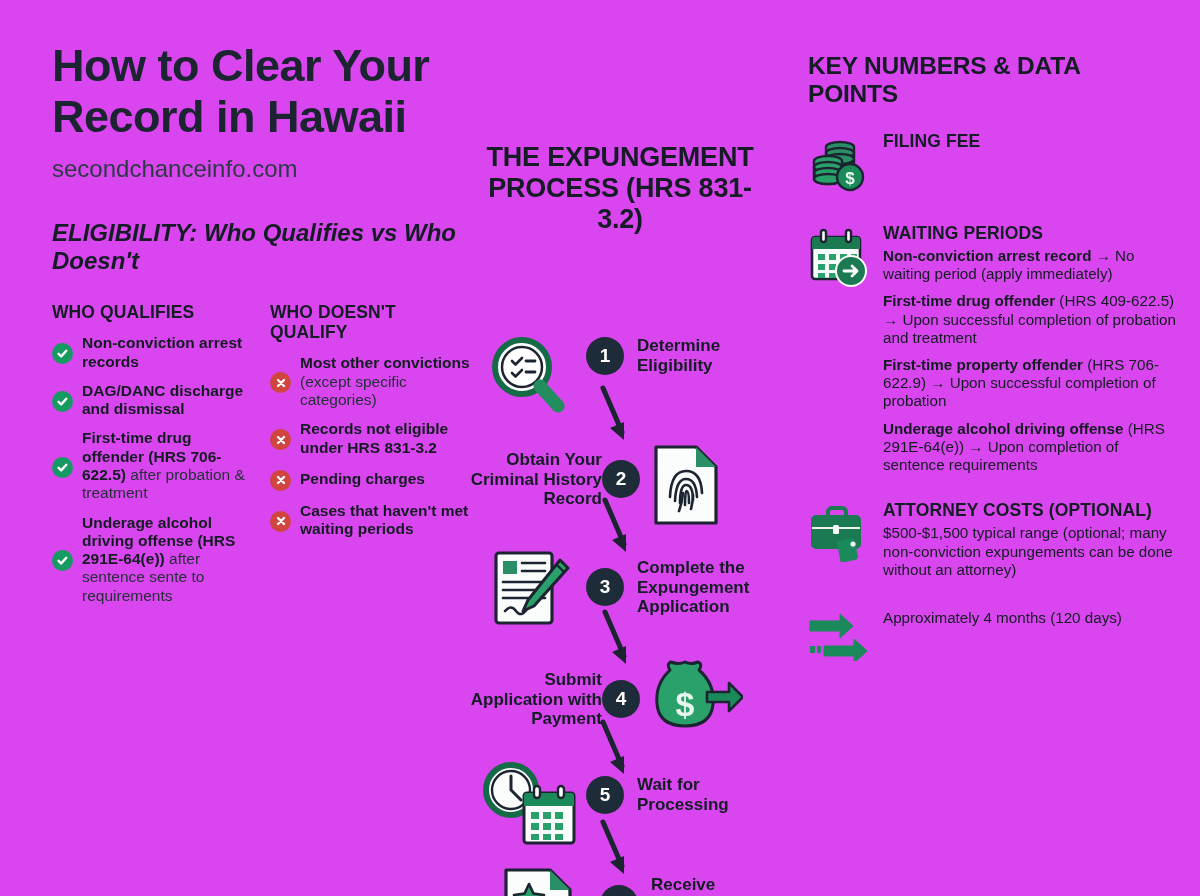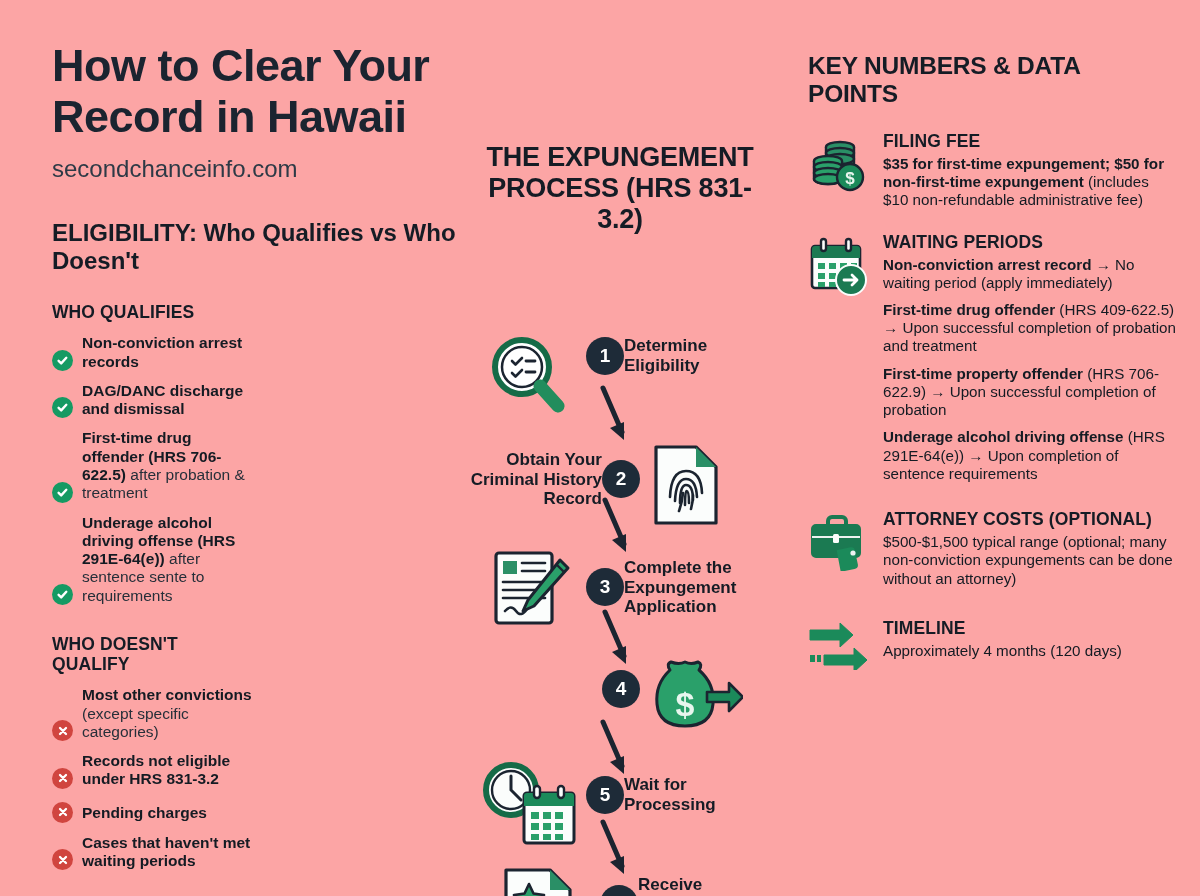--- a/index.html
+++ b/index.html
@@ -6,21 +6,21 @@
   html, body {
     width: 1200px; height: 896px;
     background: #eef3f1;
     font-family: "Liberation Sans", sans-serif;
     color: #1b2430;
     overflow: hidden;
   }
   .page {
     position: relative;
     width: 1200px; height: 896px;
-    background: #fca5a5;
+    background: #d946ef;
   }
 
   
   .col-left {
     position: absolute;
     left: 52px; top: 40px;
     width: 420px;
   }
   .main-title {
     font-size: 45px;
@@ -34,43 +34,43 @@
     font-size: 24px;
     font-weight: 400;
     color: #2d3a46;
   }
   .section-head {
     margin-top: 36px;
     font-size: 24px;
     font-weight: 700;
     line-height: 1.2;
     color: #151c25;
+    font-style: italic;
   }
   .two-col {
     display: flex;
     margin-top: 26px;
     gap: 18px;
-    flex-direction: column;
   }
   .sub-col { width: 200px; }
   .sub-head {
     font-size: 17.5px;
     font-weight: 700;
     letter-spacing: 0.1px;
     line-height: 1.15;
     color: #151c25;
     margin-bottom: 12px;
     min-height: 20px;
   }
   .bullets { list-style: none; }
   .bullet {
     display: flex;
     gap: 9px;
     margin-bottom: 11px;
-    align-items: flex-end;
+    align-items: center;
   }
   .badge {
     flex: 0 0 auto;
     width: 21px; height: 21px;
     border-radius: 50%;
     margin-top: 2px;
     display: flex;
     align-items: center;
     justify-content: center;
   }
@@ -116,21 +116,21 @@
     align-items: center;
     justify-content: center;
     flex: 0 0 auto;
   }
   .steplabel {
     font-size: 17px;
     font-weight: 700;
     line-height: 1.14;
     color: #151c25;
   }
-  .steplabel.right { }
+  .steplabel.right { margin-left: 13px; }
   .steplabel.left { text-align: right; }
   .ficon { position: absolute; }
   .arrow { position: absolute; }
 
   
   .col-right {
     position: absolute;
     left: 808px; top: 52px;
     width: 368px;
   }
@@ -398,20 +398,21 @@
         <div class="steplabel left">Obtain Your Criminal History Record</div>
         <div class="stepnum">2</div>
       </div>
 
       <div class="step" id="step-3" style="left:116px; top:298px;">
         <div class="stepnum">3</div>
         <div class="steplabel right">Complete the Expungement Application</div>
       </div>
 
       <div class="step" id="step-4" style="left:-10px; top:410px; width:180px; justify-content:flex-end;">
+        <div class="steplabel left">Submit Application with Payment</div>
         <div class="stepnum">4</div>
       </div>
 
       <div class="step" id="step-5" style="left:116px; top:515px;">
         <div class="stepnum">5</div>
         <div class="steplabel right">Wait for Processing</div>
       </div>
 
       <div class="step" id="step-6" style="left:130px; top:615px;">
         <div class="stepnum">6</div>
@@ -437,23 +438,20 @@
             <ellipse cx="20" cy="32" rx="14" ry="5" fill="#2aa06a"></ellipse>
             <ellipse cx="20" cy="38" rx="14" ry="5" fill="#2aa06a"></ellipse>
             <ellipse cx="20" cy="44" rx="14" ry="5" fill="#2aa06a"></ellipse>
             <circle cx="42" cy="42" r="13" fill="#1b8a5a"></circle>
           </g>
           <text x="42" y="49" font-family="'Liberation Sans', sans-serif" font-size="17" font-weight="700" fill="#e8f6ee" text-anchor="middle">$</text>
         </svg>
       </div>
       <div class="kbody">
         <div class="ktitle">FILING FEE</div>
-        <div class="ktext" id="kb0">
-            <div class="ktext"><b>$35 for first-time expungement; $50 for non-first-time expungement</b><span class="light"> (includes $10 non-refundable administrative fee)</span></div>
-          </div>
       </div>
     </div>
 
     <div class="kblock">
       <div class="kicon">
         <svg width="62" height="62" viewBox="0 0 62 62">
           <rect x="4" y="10" width="48" height="42" rx="3" fill="#fbfdfc" stroke="#1b2430" stroke-width="2.6"></rect>
           <path d="M4 13 a3 3 0 0 1 3 -3 h42 a3 3 0 0 1 3 3 v9 h-48 Z" fill="#1b7a52"></path>
           <rect x="13" y="3" width="5" height="12" rx="2.5" fill="#fbfdfc" stroke="#1b2430" stroke-width="2.4"></rect>
           <rect x="38" y="3" width="5" height="12" rx="2.5" fill="#fbfdfc" stroke="#1b2430" stroke-width="2.4"></rect>
@@ -505,21 +503,20 @@
     <div class="kblock" style="margin-top:30px;">
       <div class="kicon">
         <svg width="62" height="48" viewBox="0 0 62 48">
           <path d="M2 8 h30 v-7 l13 12 l-13 12 v-7 h-30 Z" fill="#1b8a5a" stroke="#1b8a5a" stroke-width="1"></path>
           <path d="M16 33 h30 v-7 l13 12 l-13 12 v-7 h-30 Z" fill="#1b8a5a" stroke="#1b8a5a" stroke-width="1"></path>
           <rect x="2" y="33" width="5" height="7" fill="#1b8a5a"></rect>
           <rect x="9" y="33" width="4" height="7" fill="#1b8a5a"></rect>
         </svg>
       </div>
       <div class="kbody">
-        <div class="ktitle">TIMELINE</div>
         <div id="kb3">
             <div class="ktext"><span class="light">Approximately 4 months (120 days)</span></div>
           </div>
       </div>
     </div>
 
   </div>
 </div>
 
 </body></html>

